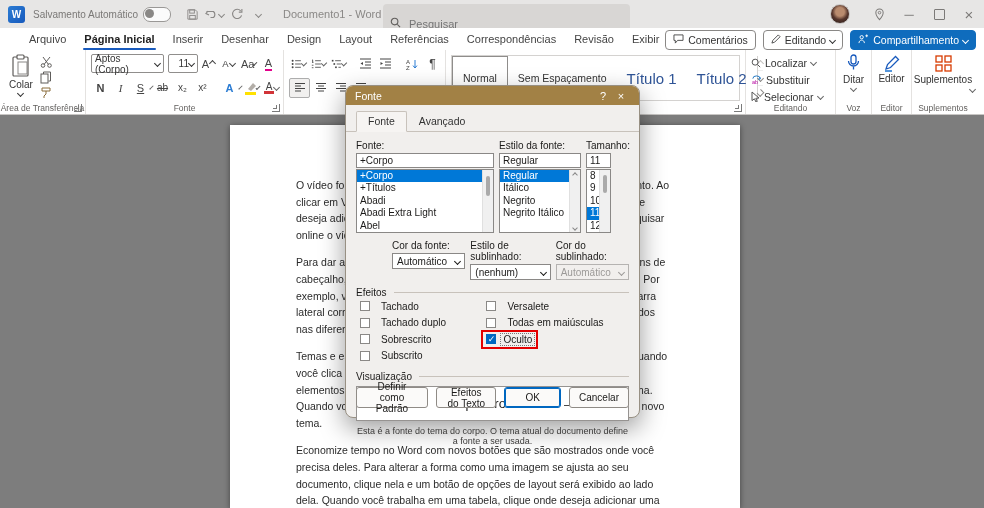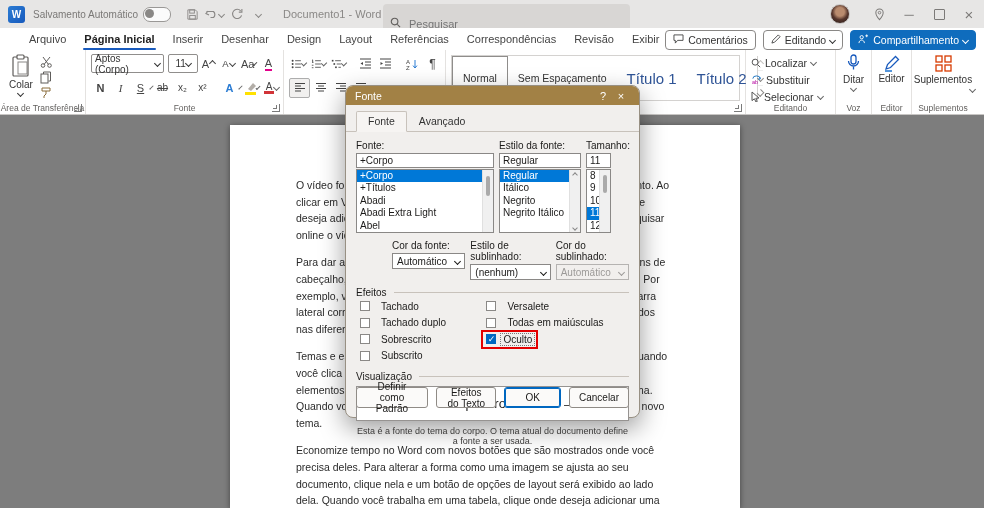--- a/index.html
+++ b/index.html
@@ -32,21 +32,21 @@
   .ribbon{position:absolute;top:50px;left:0;right:0;height:64px;background:#fff;border-bottom:1px solid #c8c6c4;display:flex;}
   .grp{position:relative;border-right:1px solid #e4e2e0;padding:3px 5px 13px;box-sizing:border-box;}
   .grp-label{position:absolute;bottom:1px;left:0;right:0;text-align:center;font-size:8.5px;color:#605e5c;white-space:nowrap;}
   .launcher{position:absolute;right:3px;bottom:2px;width:7px;height:7px;border-right:1px solid #7a7a7a;border-bottom:1px solid #7a7a7a;}
   .launcher::after{content:"";position:absolute;right:2px;bottom:2px;width:3px;height:3px;border-right:1px solid #7a7a7a;border-bottom:1px solid #7a7a7a;transform:rotate(0deg);}
   .chev{display:inline-block;width:4px;height:4px;border-right:1px solid currentColor;border-bottom:1px solid currentColor;transform:rotate(45deg);vertical-align:2px;}
   .chev.up{transform:rotate(225deg);vertical-align:-1px;}
   .rrow{display:flex;align-items:center;height:21px;gap:1px;color:#444;}
   .rbtn{height:18px;min-width:15px;display:inline-flex;align-items:center;justify-content:center;padding:0 2px;font-size:11px;color:#444;border-radius:2px;}
   .rbtn.sel{background:#f1f0ef;border:1px solid #adadad;}
-  .combo{height:17px;border:1px solid #908e8c;border-radius:2px;background:#fff;display:flex;align-items:center;font-size:10px;color:#333;padding:0 3px;justify-content:center;}
+  .combo{height:17px;border:1px solid #908e8c;border-radius:2px;background:#fff;display:flex;align-items:center;font-size:10px;color:#333;padding:0 3px;justify-content:flex-end;}
   .vsep{width:1px;height:16px;background:#e4e2e0;margin:0 3px;}
   .bigbtn{display:flex;flex-direction:column;align-items:center;justify-content:flex-start;gap:1px;font-size:10px;color:#333;padding:1px 4px;}
   .minicol{display:flex;flex-direction:column;gap:3px;margin-left:3px;padding-top:3px;}
   .icn svg{display:block;}
   .styles-gal{display:flex;border:1px solid #d4d2d0;height:44px;margin-top:2px;background:#fff;}
   .sty{padding:4px 10px;display:flex;align-items:center;justify-content:center;font-size:10.5px;color:#333;white-space:nowrap;}
   .sty.selected{border:1px solid #8f8d8b;background:#fff;}
   .sty.h{font-size:15px;color:#2f5496;}
   .galscroll{width:13px;border-left:1px solid #d4d2d0;display:flex;flex-direction:column;}
   .galscroll span{flex:1;display:flex;align-items:center;justify-content:center;color:#8a8886;border-bottom:1px solid #eee;}

